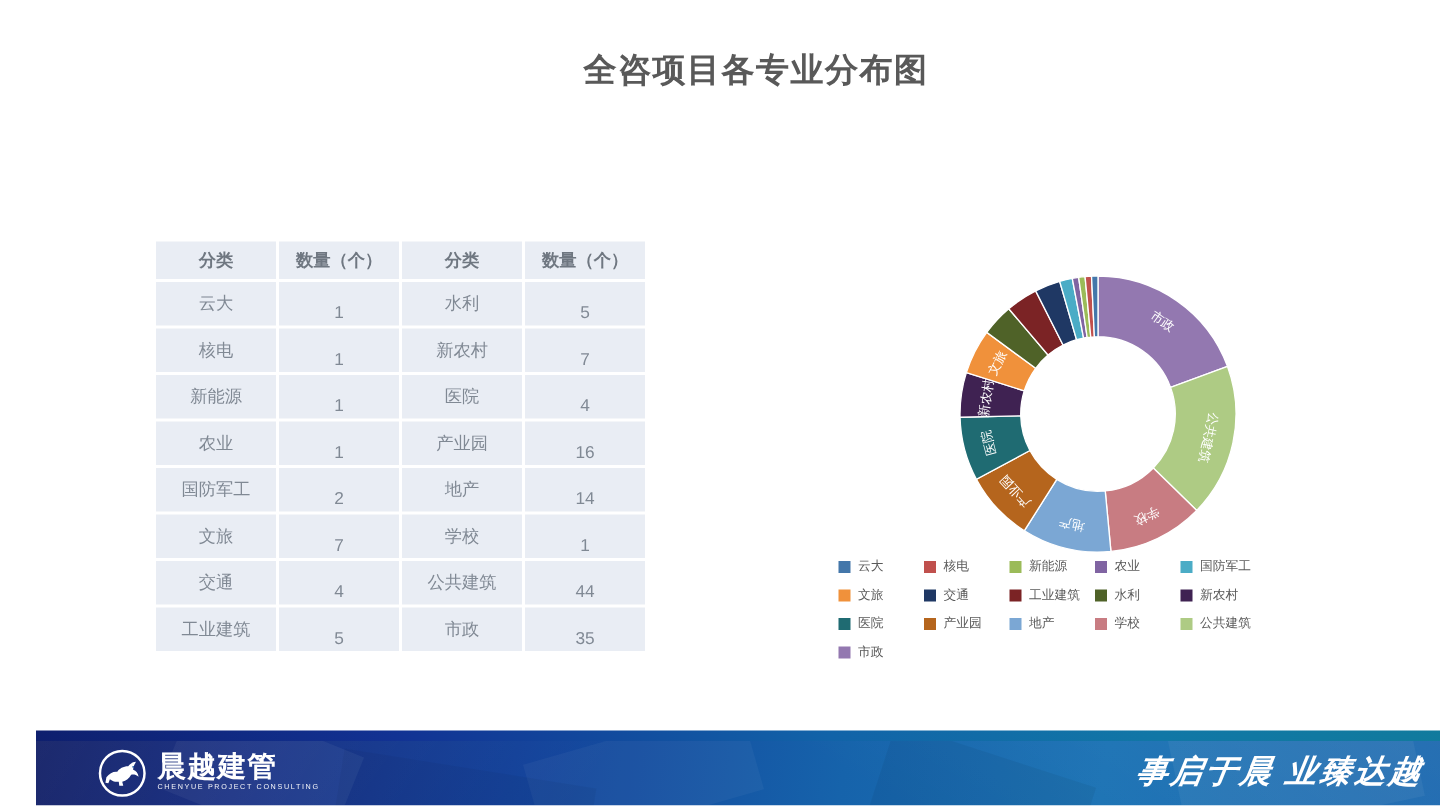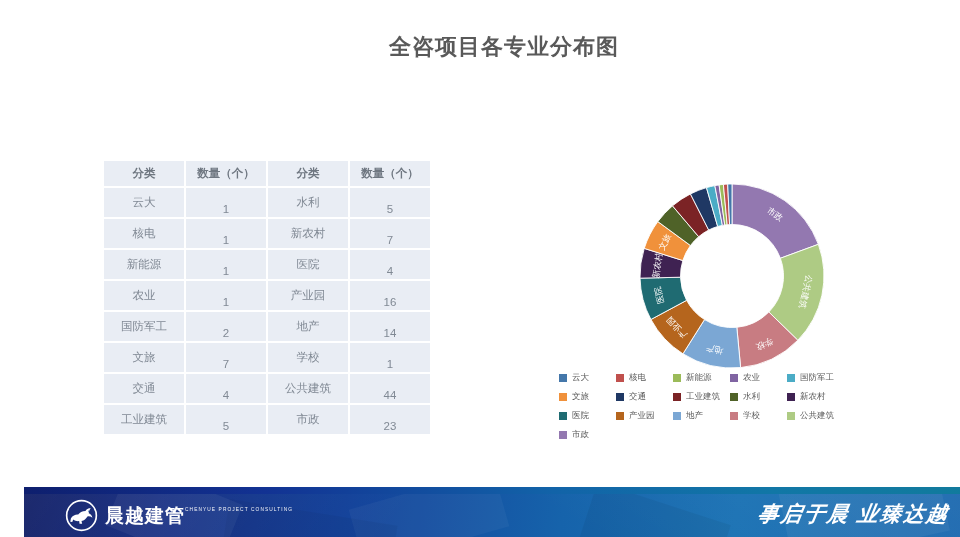--- a/index.html
+++ b/index.html
@@ -136,21 +136,21 @@
   #f5 { left: 200px; top: 18px;  width: 170px; height: 60px; transform: rotate(9deg);  background: rgba(0,0,0,0.04); }
 
   #logo-group {
     position: absolute;
     left: 41px; top: 499px;
     display: flex;
     align-items: center;
     height: 33px;
   }
   #logo-mark { width: 33px; height: 33px; flex: 0 0 33px; margin-right: 7px; }
-  #logo-textblock { display: flex; flex-direction: row; justify-content: flex-end; }
+  #logo-textblock { display: flex; flex-direction: column; justify-content: flex-end; }
   #logo-cn {
     font-size: 19px;
     font-weight: bold;
     color: #ffffff;
     letter-spacing: 1px;
     line-height: 20px;
   }
   #logo-en {
     font-size: 4.8px;
     color: #ffffff;
@@ -226,21 +226,21 @@
         <tr>
           <td class="col-cat">交通</td>
           <td class="col-num num-cell"><span>4</span></td>
           <td class="col-cat">公共建筑</td>
           <td class="col-num num-cell"><span>44</span></td>
         </tr>
         <tr>
           <td class="col-cat">工业建筑</td>
           <td class="col-num num-cell"><span>5</span></td>
           <td class="col-cat">市政</td>
-          <td class="col-num num-cell"><span>23</span></td>
+          <td class="col-num num-cell"><span>35</span></td>
         </tr>
       </tbody>
   </table>
 
   <div id="chart-area">
     <div id="donut-wrap">
       <svg id="donut-svg" width="210" height="188" viewBox="0 0 210 188">
           <path d="M 105 2 A 92 92 0 0 1 191.36946030723556 62.30904977384138 L 153.3668977720519 76.25306787335117 A 51.52 51.52 0 0 0 105 42.48 Z" fill="#9378b0" stroke="#ffffff" stroke-width="0.9"></path>
           <text x="147.80077413126008" y="32.704393846174774" class="slice-label" text-anchor="middle" dominant-baseline="middle" transform="rotate(34.92537313432836 147.80077413126008 32.704393846174774)">市政</text>
           <path d="M 191.36946030723556 62.30904977384138 A 92 92 0 0 1 170.81192119585174 158.28678735565342 L 141.85467586967698 130.00060091916592 A 51.52 51.52 0 0 0 153.3668977720519 76.25306787335117 Z" fill="#aecb84" stroke="#ffffff" stroke-width="0.9"></path>

